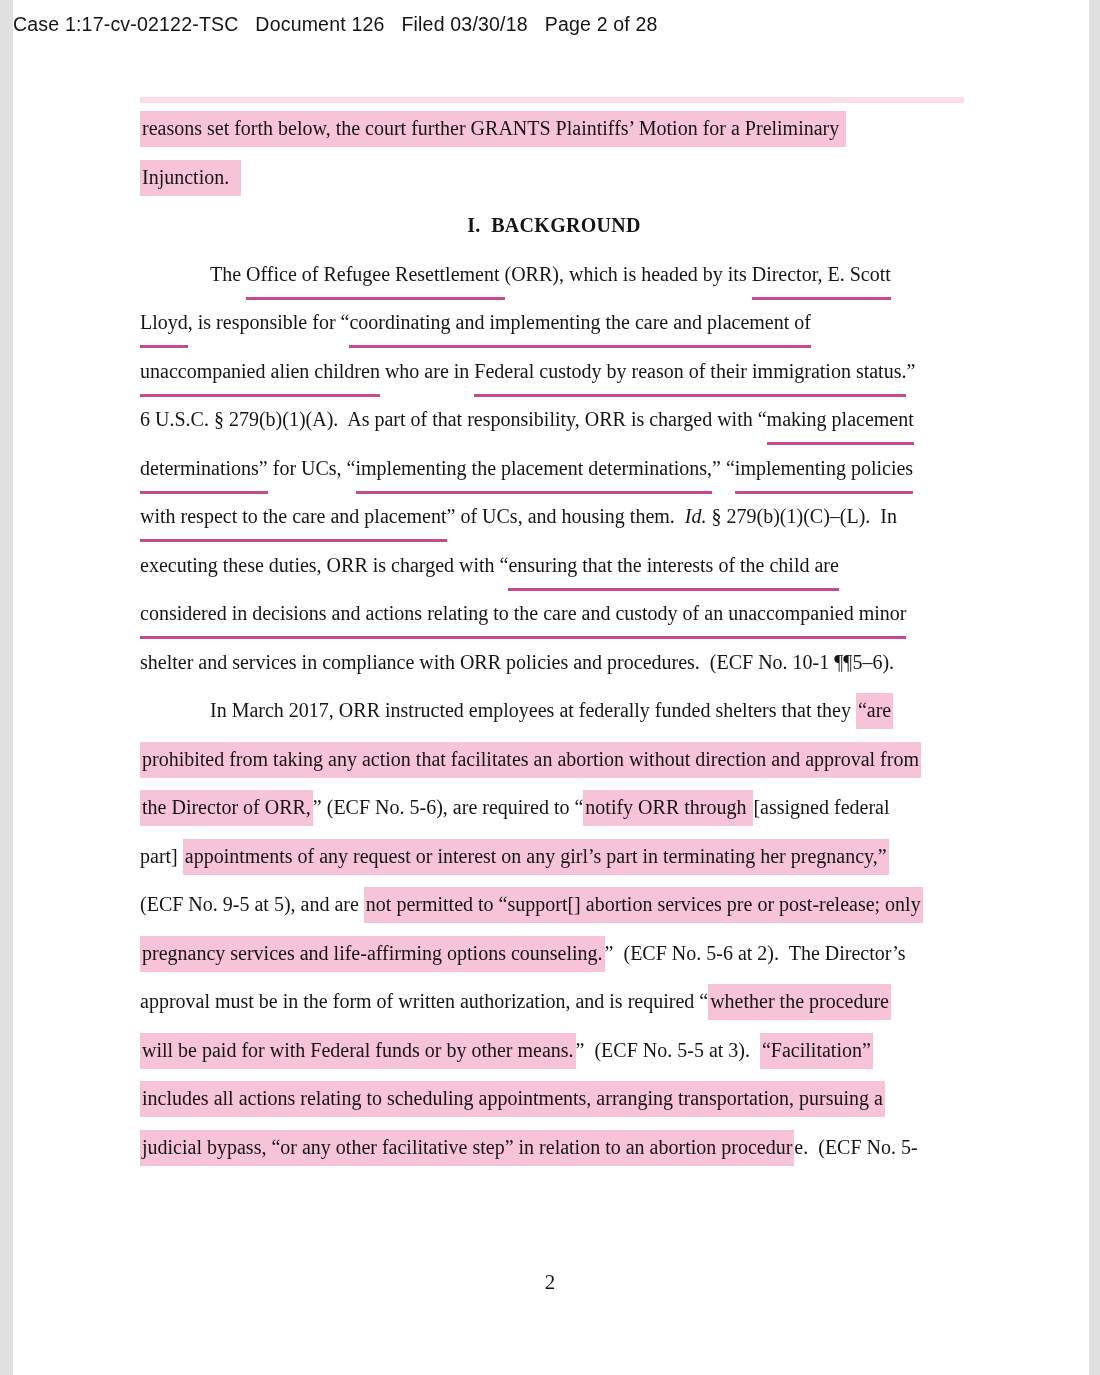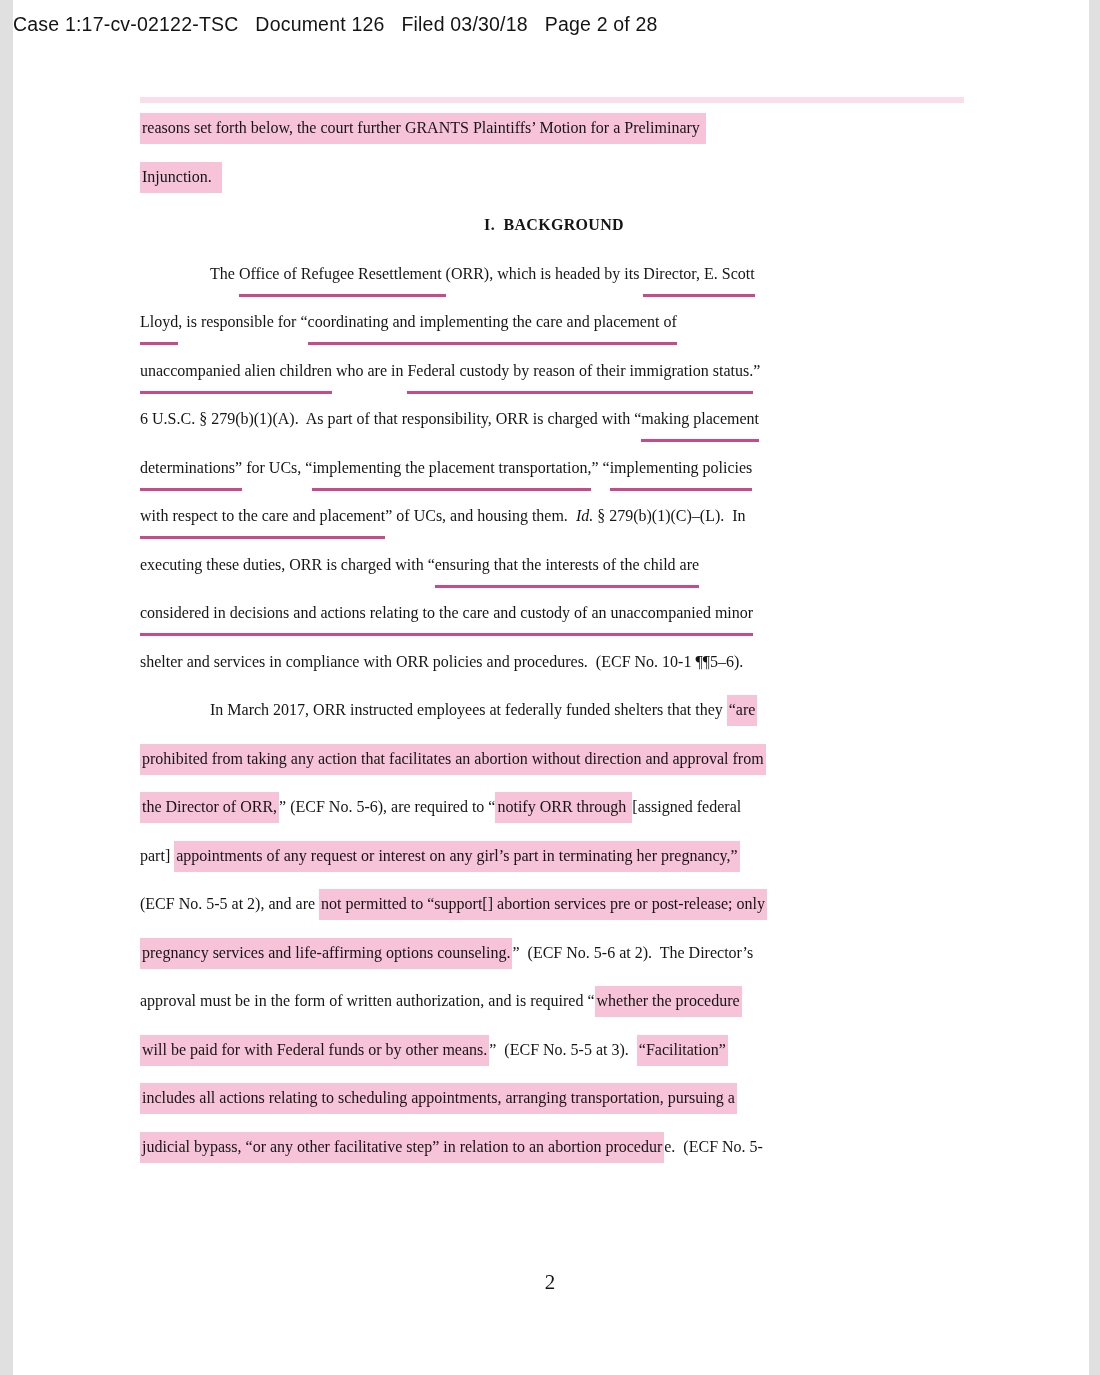--- a/index.html
+++ b/index.html
@@ -17,21 +17,21 @@
     white-space:pre;
     font-family:"Liberation Sans","DejaVu Sans",sans-serif;
     font-size:19.5px; letter-spacing:0.2px; color:#141414;
   }
   .remnant {
     position:absolute; left:140px; top:97px; width:824px; height:6px;
     background:var(--hl,#f7c3d8); opacity:0.55;
   }
   .body-lines {
     position:absolute; left:140px; top:104px; width:828px;
-    font-size:16px;
+    font-size:20px;
   }
   .line { height:48.5px; line-height:48.5px; white-space:pre; }
   .line.center { text-align:center; font-weight:bold; letter-spacing:0.3px; }
   .line.indent { text-indent:70px; }
   .seg.hl { background:var(--hl,#f7c3d8); padding:6px 2px 8px 2px; }
   .seg.ul { border-bottom:3px solid var(--ul,#c74a8c); padding-bottom:12px; }
   .seg.it { font-style:italic; }
   .page-number {
     position:absolute; top:1258px; left:0; width:100%;
     text-align:center; font-size:21px; line-height:48px;
@@ -48,30 +48,30 @@
 <div class="remnant"></div>
 
 <div class="body-lines">
     <div class="line"><span class="seg hl">reasons set forth below, the court further GRANTS Plaintiffs’ Motion for a Preliminary </span></div>
     <div class="line"><span class="seg hl">Injunction.  </span></div>
     <div class="line center"><span class="seg">I.  BACKGROUND</span></div>
     <div class="line indent"><span class="seg">The </span><span class="seg ul">Office of Refugee Resettlement </span><span class="seg">(ORR), which is headed by its </span><span class="seg ul">Director, E. Scott</span></div>
     <div class="line"><span class="seg ul">Lloyd</span><span class="seg">, is responsible for “</span><span class="seg ul">coordinating and implementing the care and placement of</span></div>
     <div class="line"><span class="seg ul">unaccompanied alien children</span><span class="seg"> who are in </span><span class="seg ul">Federal custody by reason of their immigration status.</span><span class="seg">”</span></div>
     <div class="line"><span class="seg">6 U.S.C. § 279(b)(1)(A).  As part of that responsibility, ORR is charged with “</span><span class="seg ul">making placement</span></div>
-    <div class="line"><span class="seg ul">determinations”</span><span class="seg"> for UCs, “</span><span class="seg ul">implementing the placement transportation,</span><span class="seg">” “</span><span class="seg ul">implementing policies</span></div>
+    <div class="line"><span class="seg ul">determinations”</span><span class="seg"> for UCs, “</span><span class="seg ul">implementing the placement determinations,</span><span class="seg">” “</span><span class="seg ul">implementing policies</span></div>
     <div class="line"><span class="seg ul">with respect to the care and placement</span><span class="seg">” of UCs, and housing them.  </span><span class="seg it">Id.</span><span class="seg"> § 279(b)(1)(C)–(L).  In</span></div>
     <div class="line"><span class="seg">executing these duties, ORR is charged with “</span><span class="seg ul">ensuring that the interests of the child are</span></div>
     <div class="line"><span class="seg ul">considered in decisions and actions relating to the care and custody of an unaccompanied minor</span></div>
     <div class="line"><span class="seg">shelter and services in compliance with ORR policies and procedures.  (ECF No. 10-1 ¶¶5–6).</span></div>
     <div class="line indent"><span class="seg">In March 2017, ORR instructed employees at federally funded shelters that they </span><span class="seg hl">“are</span></div>
     <div class="line"><span class="seg hl">prohibited from taking any action that facilitates an abortion without direction and approval from</span></div>
     <div class="line"><span class="seg hl">the Director of ORR,</span><span class="seg">” (ECF No. 5-6), are required to “</span><span class="seg hl">notify ORR through </span><span class="seg">[assigned federal</span></div>
     <div class="line"><span class="seg">part] </span><span class="seg hl">appointments of any request or interest on any girl’s part in terminating her pregnancy,”</span></div>
-    <div class="line"><span class="seg">(ECF No. 5-5 at 2), and are </span><span class="seg hl">not permitted to “support[] abortion services pre or post-release; only</span></div>
+    <div class="line"><span class="seg">(ECF No. 9-5 at 5), and are </span><span class="seg hl">not permitted to “support[] abortion services pre or post-release; only</span></div>
     <div class="line"><span class="seg hl">pregnancy services and life-affirming options counseling.</span><span class="seg">”  (ECF No. 5-6 at 2).  The Director’s</span></div>
     <div class="line"><span class="seg">approval must be in the form of written authorization, and is required “</span><span class="seg hl">whether the procedure</span></div>
     <div class="line"><span class="seg hl">will be paid for with Federal funds or by other means.</span><span class="seg">”  (ECF No. 5-5 at 3).  </span><span class="seg hl">“Facilitation”</span></div>
     <div class="line"><span class="seg hl">includes all actions relating to scheduling appointments, arranging transportation, pursuing a</span></div>
     <div class="line"><span class="seg hl">judicial bypass, “or any other facilitative step” in relation to an abortion procedur</span><span class="seg">e.  (ECF No. 5-</span></div>
   </div>
 
 <div class="page-number">2</div>
 
 </body></html>

